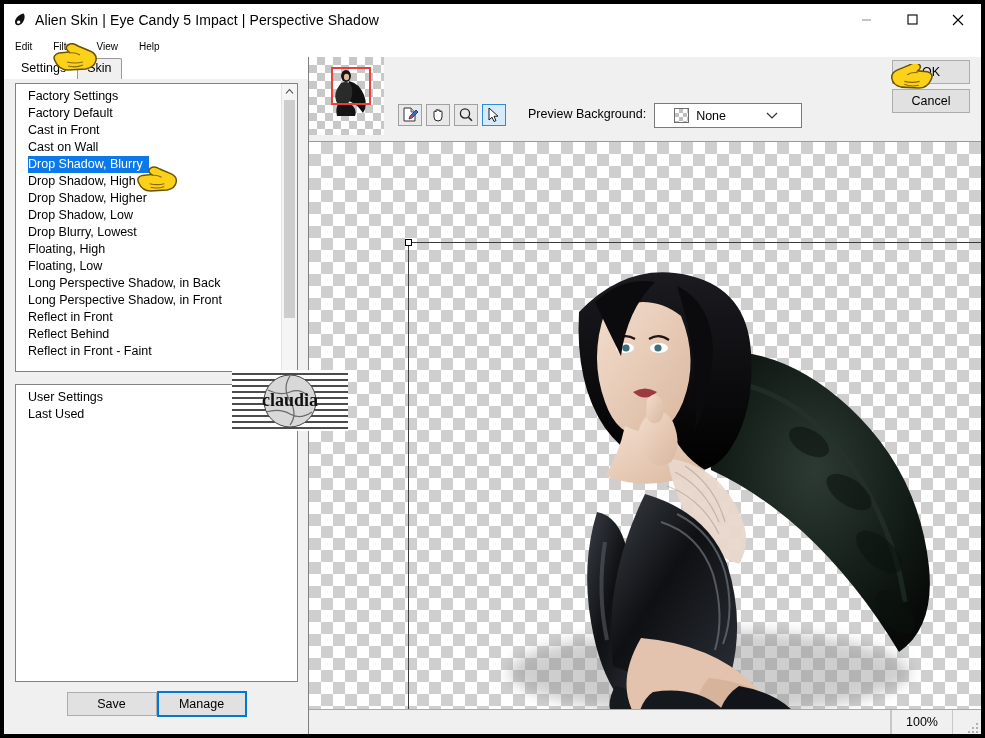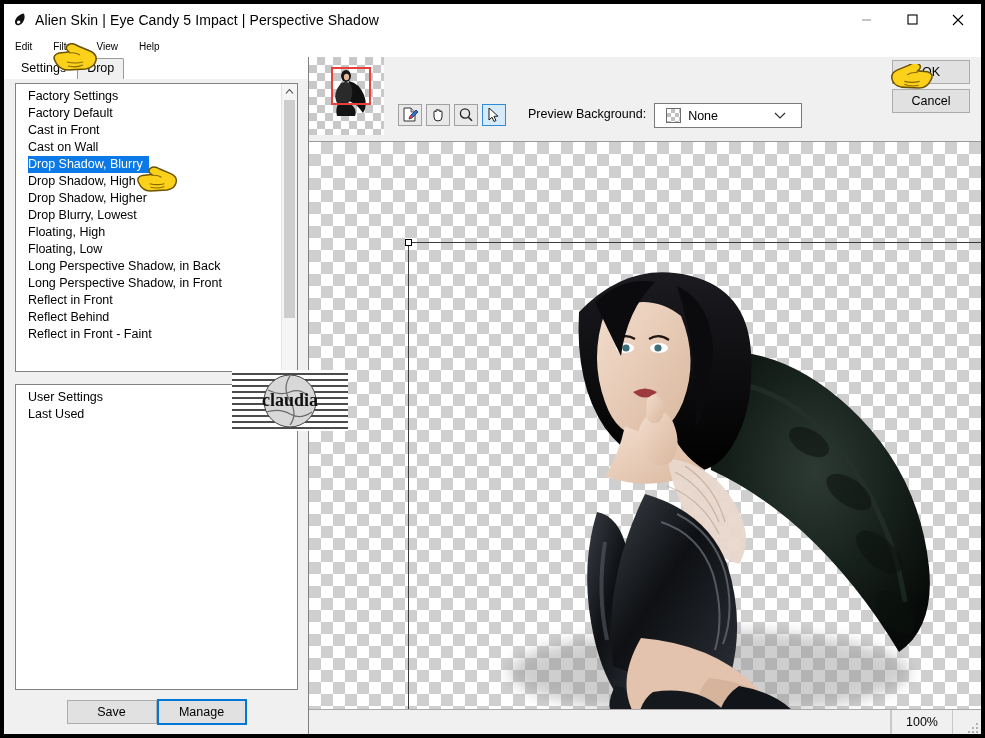--- a/index.html
+++ b/index.html
@@ -125,21 +125,21 @@
     background: #f0f0f0;
     margin-left: 2px;
     border-radius: 2px 2px 0 0;
   }
   .tab.active {
     background: #ffffff;
   }
   .panel-inner {
     flex: 1 1 auto;
     background: #f0f0f0;
-    padding: 4px 10px 0 11px;
+    padding: 4px 10px 8px 11px;
     display: flex;
     flex-direction: column;
     min-height: 0;
   }
   .listbox {
     background: #ffffff;
     border: 1px solid #828282;
     position: relative;
     overflow: hidden;
   }
@@ -282,21 +282,21 @@
     white-space: nowrap;
   }
   .combo {
     margin-top: 46px;
     margin-left: 8px;
     width: 148px; height: 25px;
     background: #ffffff;
     border: 1px solid #7a7a7a;
     display: flex;
     align-items: center;
-    padding: 0 11px;
+    padding: 0 19px;
     cursor: default;
   }
   .swatch {
     width: 15px; height: 15px;
     border: 1px solid #6e6e6e;
     margin-right: 7px;
     flex: 0 0 15px;
     background-image:
       linear-gradient(45deg, #c0c0c0 25%, transparent 25%, transparent 75%, #c0c0c0 75%),
       linear-gradient(45deg, #c0c0c0 25%, transparent 25%, transparent 75%, #c0c0c0 75%);
@@ -448,34 +448,35 @@
       <span class="menu-item">View</span>
       <span class="menu-item">Help</span>
     </div>
 
     <div class="body-row">
 
       <div class="left-panel">
 
         <div class="tabstrip">
           <span class="tab active">Settings</span>
-          <span class="tab inactive">Drop</span>
+          <span class="tab inactive">Skin</span>
         </div>
 
         <div class="panel-inner">
 
           <div class="listbox top">
             <div class="list-items" id="factory-list">
                 <div class="list-item">Factory Settings</div>
                 <div class="list-item">Factory Default</div>
                 <div class="list-item">Cast in Front</div>
                 <div class="list-item">Cast on Wall</div>
                 <div class="list-item selected-wrap"><span class="list-item selected" style="height: 17px; line-height: 17px;">Drop Shadow, Blurry</span></div>
                 <div class="list-item">Drop Shadow, High</div>
                 <div class="list-item">Drop Shadow, Higher</div>
+                <div class="list-item">Drop Shadow, Low</div>
                 <div class="list-item">Drop Blurry, Lowest</div>
                 <div class="list-item">Floating, High</div>
                 <div class="list-item">Floating, Low</div>
                 <div class="list-item">Long Perspective Shadow, in Back</div>
                 <div class="list-item">Long Perspective Shadow, in Front</div>
                 <div class="list-item">Reflect in Front</div>
                 <div class="list-item">Reflect Behind</div>
                 <div class="list-item">Reflect in Front - Faint</div>
               </div>
             <div class="vscroll">

